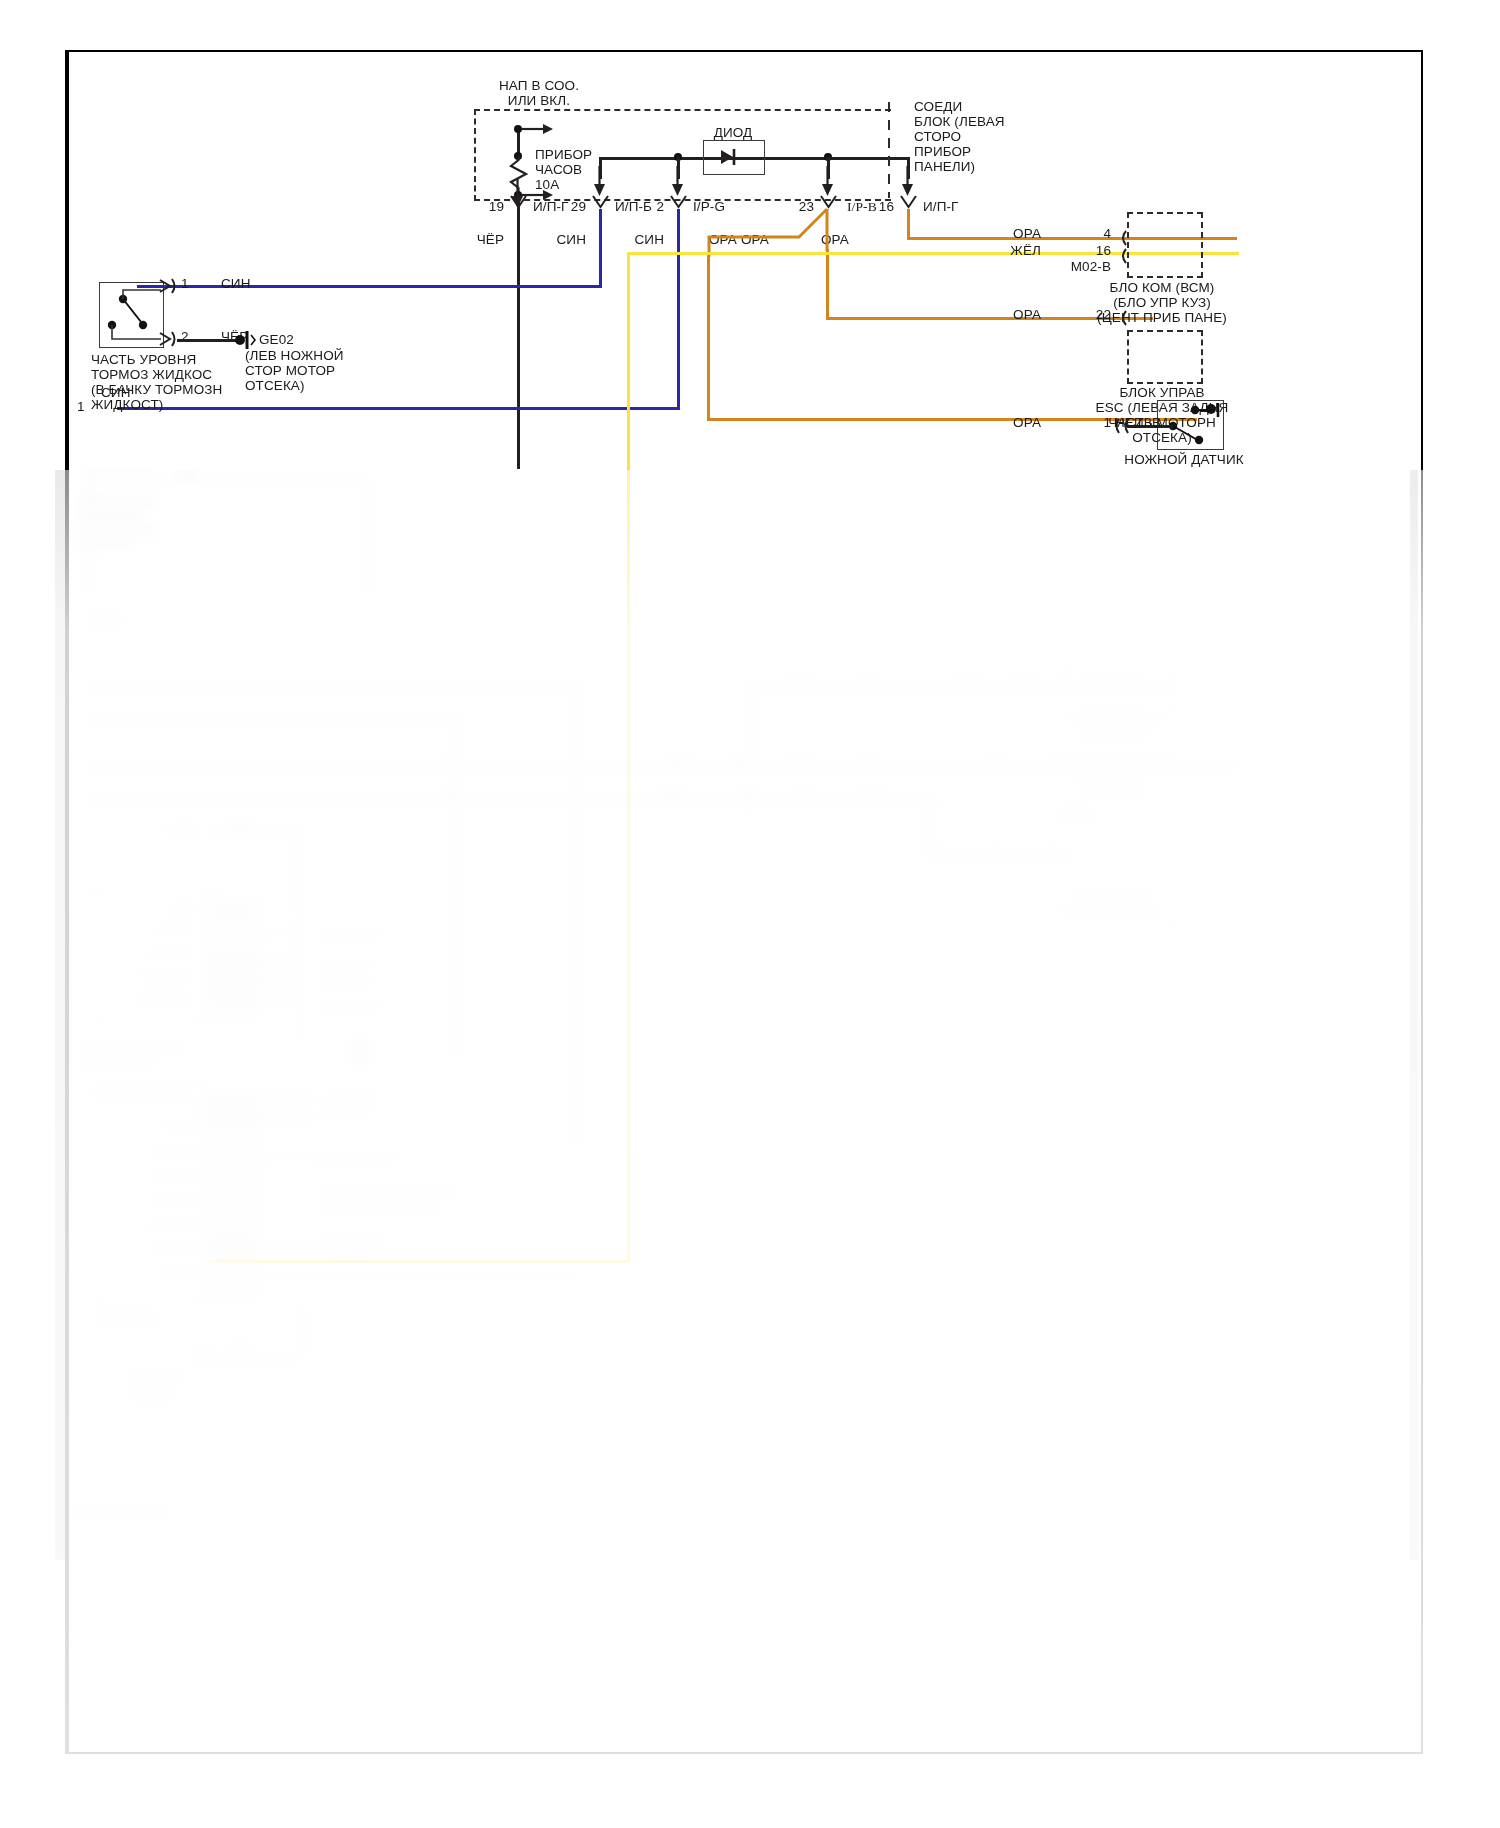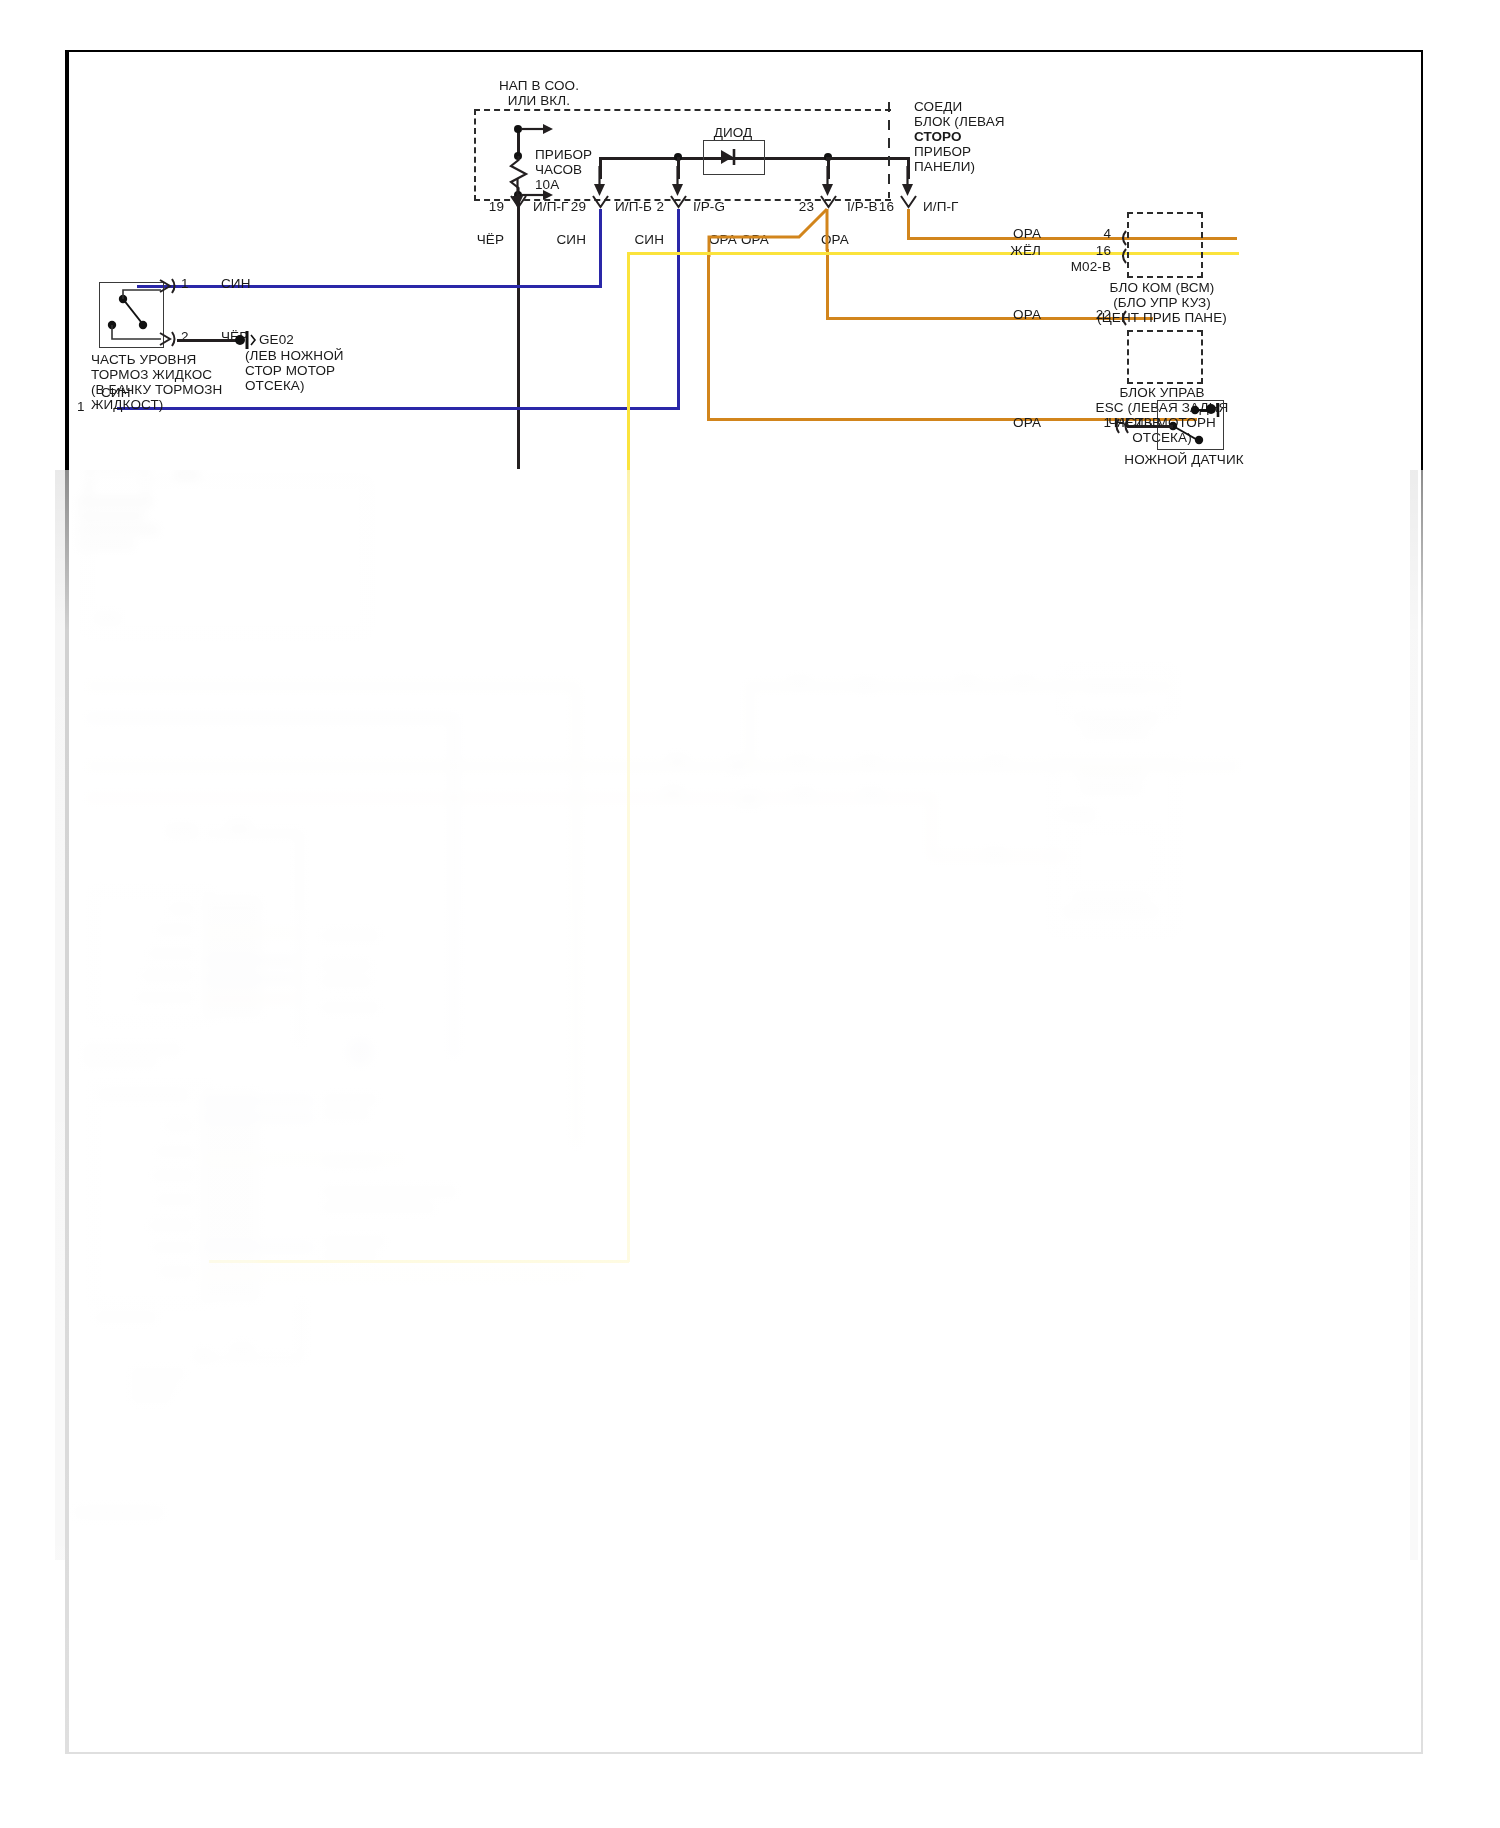--- a/index.html
+++ b/index.html
@@ -106,21 +106,21 @@
       <line x1="7.5" y1="0" x2="7.5" y2="20" stroke="#231f20" stroke-width="2.2"></line>
       <polygon points="2,18 13,18 7.5,30" fill="#231f20"></polygon>
     </svg>
     <div class="wh k" style="left:757px;top:105px;width:83px;"></div>
 
     <svg style="left:818px;top:48px;width:22px;height:100px;">
       <line x1="2" y1="2" x2="2" y2="98" stroke="#2b2b2b" stroke-width="2" stroke-dasharray="10 8"></line>
     </svg>
     <div class="lbl" style="left:845px;top:47px;">СОЕДИ</div>
     <div class="lbl" style="left:845px;top:62px;">БЛОК (ЛЕВАЯ</div>
-    <div class="lbl" style="left:845px;top:77px;font-weight:bold;">СТОРО</div>
+    <div class="lbl" style="left:845px;top:77px;">СТОРО</div>
     <div class="lbl" style="left:845px;top:92px;">ПРИБОР</div>
     <div class="lbl" style="left:845px;top:107px;">ПАНЕЛИ)</div>
 
     <svg style="left:441px;top:143px;width:18px;height:14px;">
       <path d="M1 1 L8.5 12 L16 1" fill="none" stroke="#231f20" stroke-width="2"></path>
     </svg>
     <div class="lbl r" style="left:401px;top:147px;width:34px;">19</div>
     <div class="lbl" style="left:464px;top:147px;">И/П-Г</div>
     <div class="lbl r" style="left:378px;top:180px;width:57px;">ЧЁР</div>
 
@@ -135,21 +135,21 @@
       <path d="M1 1 L8.5 12 L16 1" fill="none" stroke="#231f20" stroke-width="2"></path>
     </svg>
     <div class="lbl r" style="left:561px;top:147px;width:34px;">2</div>
     <div class="lbl" style="left:624px;top:147px;">I/P-G</div>
     <div class="lbl r" style="left:538px;top:180px;width:57px;">СИН</div>
 
     <svg style="left:751px;top:143px;width:18px;height:14px;">
       <path d="M1 1 L8.5 12 L16 1" fill="none" stroke="#231f20" stroke-width="2"></path>
     </svg>
     <div class="lbl r" style="left:711px;top:147px;width:34px;">23</div>
-    <div class="lbl" style="left:778px;top:147px;">I/P-B</div>
+    <div class="lbl" style="left:778px;top:147px;font-family:Liberation Serif, serif;">I/P-B</div>
     <div class="lbl" style="left:640px;top:180px;">ОРА</div>
     <div class="lbl" style="left:672px;top:180px;">ОРА</div>
 
     <svg style="left:831px;top:143px;width:18px;height:14px;">
       <path d="M1 1 L8.5 12 L16 1" fill="none" stroke="#231f20" stroke-width="2"></path>
     </svg>
     <div class="lbl r" style="left:791px;top:147px;width:34px;">16</div>
     <div class="lbl" style="left:854px;top:147px;">И/П-Г</div>
     <div class="lbl" style="left:752px;top:180px;">ОРА</div>
 

